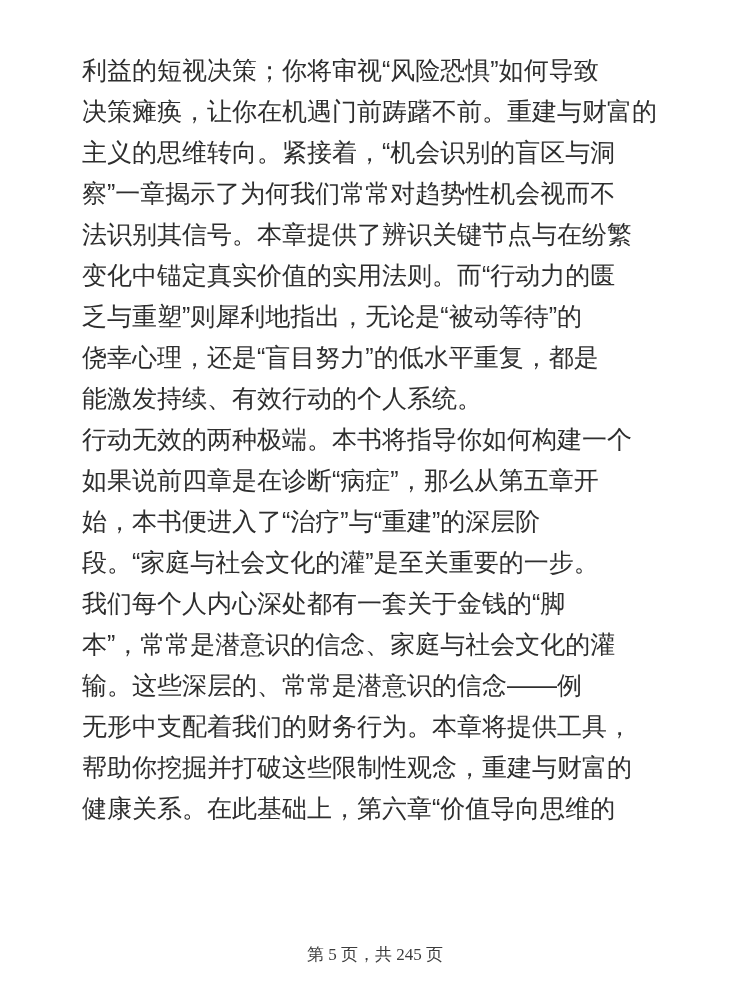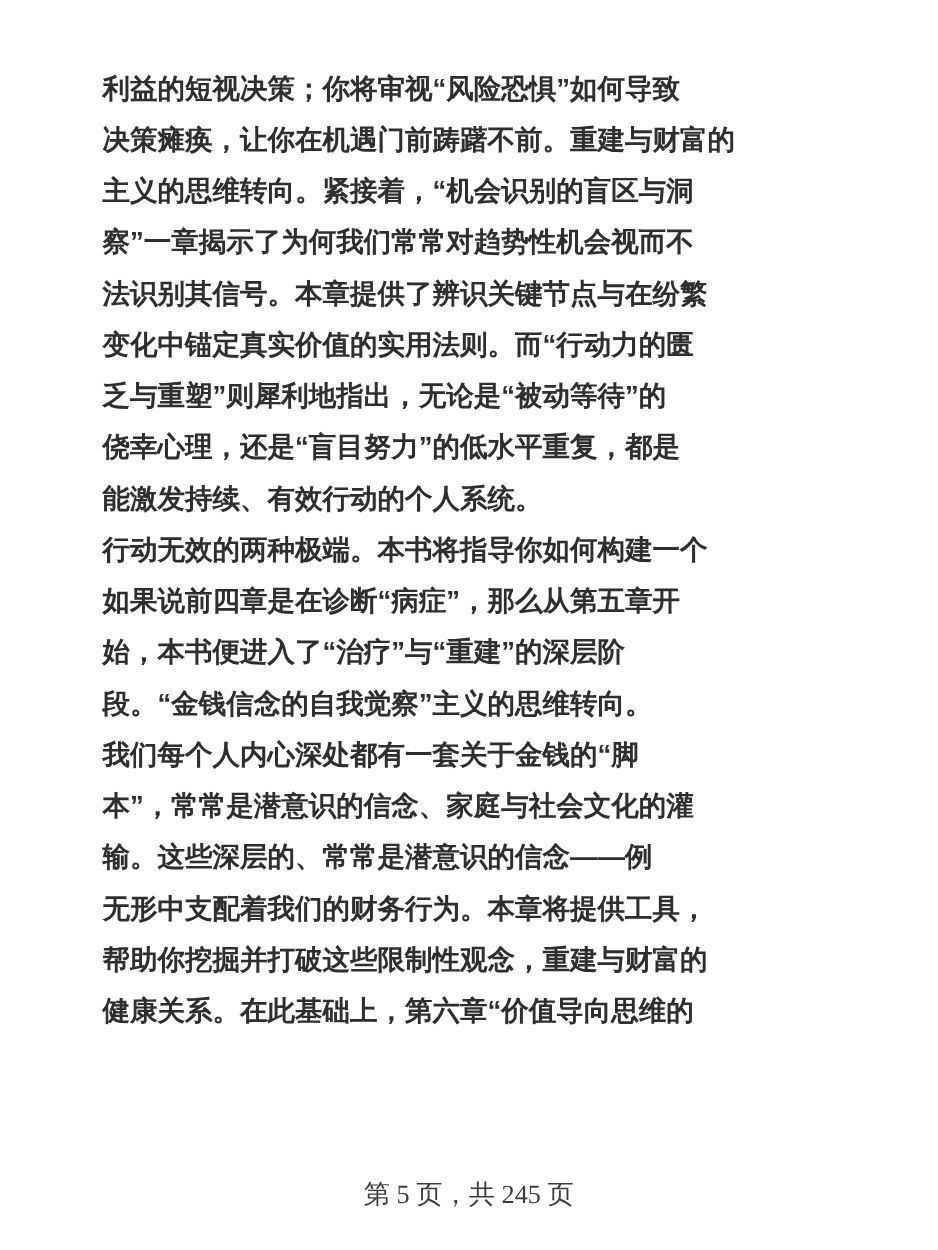--- a/index.html
+++ b/index.html
@@ -14,43 +14,42 @@
     background: var(--bg, #ffffff);
     overflow: hidden;
     font-family: "Liberation Sans", "DejaVu Sans", sans-serif;
   }
   .body-text {
     position: absolute;
     left: 82px;
     top: 50px;
     width: 596px;
     color: var(--body-text, #2e2e2e);
-    font-size: 22px;
+    font-size: 25px;
     line-height: 41px;
     letter-spacing: 0;
-    font-weight: bold;
   }
   .paragraph {
     margin: 0;
     padding: 0;
   }
   .line {
     height: 41px;
     white-space: nowrap;
     overflow: visible;
     text-align: left;
   }
   .page-footer {
     position: absolute;
     left: 0;
     right: 0;
     top: 943px;
     text-align: center;
     font-family: "Liberation Serif", "DejaVu Serif", serif;
-    font-size: 21px;
+    font-size: 17px;
     line-height: 24px;
     color: var(--footer-text, #3c3c3c);
   }
 </style>
 </head>
 <body>
 
 <div class="page">
   <main class="body-text">
     <section class="paragraph">
@@ -61,21 +60,21 @@
         <div class="line">法识别其信号。本章提供了辨识关键节点与在纷繁</div>
         <div class="line">变化中锚定真实价值的实用法则。而“行动力的匮</div>
         <div class="line">乏与重塑”则犀利地指出，无论是“被动等待”的</div>
         <div class="line">侥幸心理，还是“盲目努力”的低水平重复，都是</div>
         <div class="line">能激发持续、有效行动的个人系统。</div>
         <div class="line">行动无效的两种极端。本书将指导你如何构建一个</div>
       </section>
     <section class="paragraph">
         <div class="line">如果说前四章是在诊断“病症”，那么从第五章开</div>
         <div class="line">始，本书便进入了“治疗”与“重建”的深层阶</div>
-        <div class="line">段。“金钱信念的自我觉察”主义的思维转向。</div>
+        <div class="line">段。“家庭与社会文化的灌”是至关重要的一步。</div>
         <div class="line">我们每个人内心深处都有一套关于金钱的“脚</div>
         <div class="line">本”，常常是潜意识的信念、家庭与社会文化的灌</div>
         <div class="line">输。这些深层的、常常是潜意识的信念——例</div>
         <div class="line">无形中支配着我们的财务行为。本章将提供工具，</div>
         <div class="line">帮助你挖掘并打破这些限制性观念，重建与财富的</div>
         <div class="line">健康关系。在此基础上，第六章“价值导向思维的</div>
       </section>
   </main>
   <footer class="page-footer">
     <span>第 5 页，共 245 页</span>

